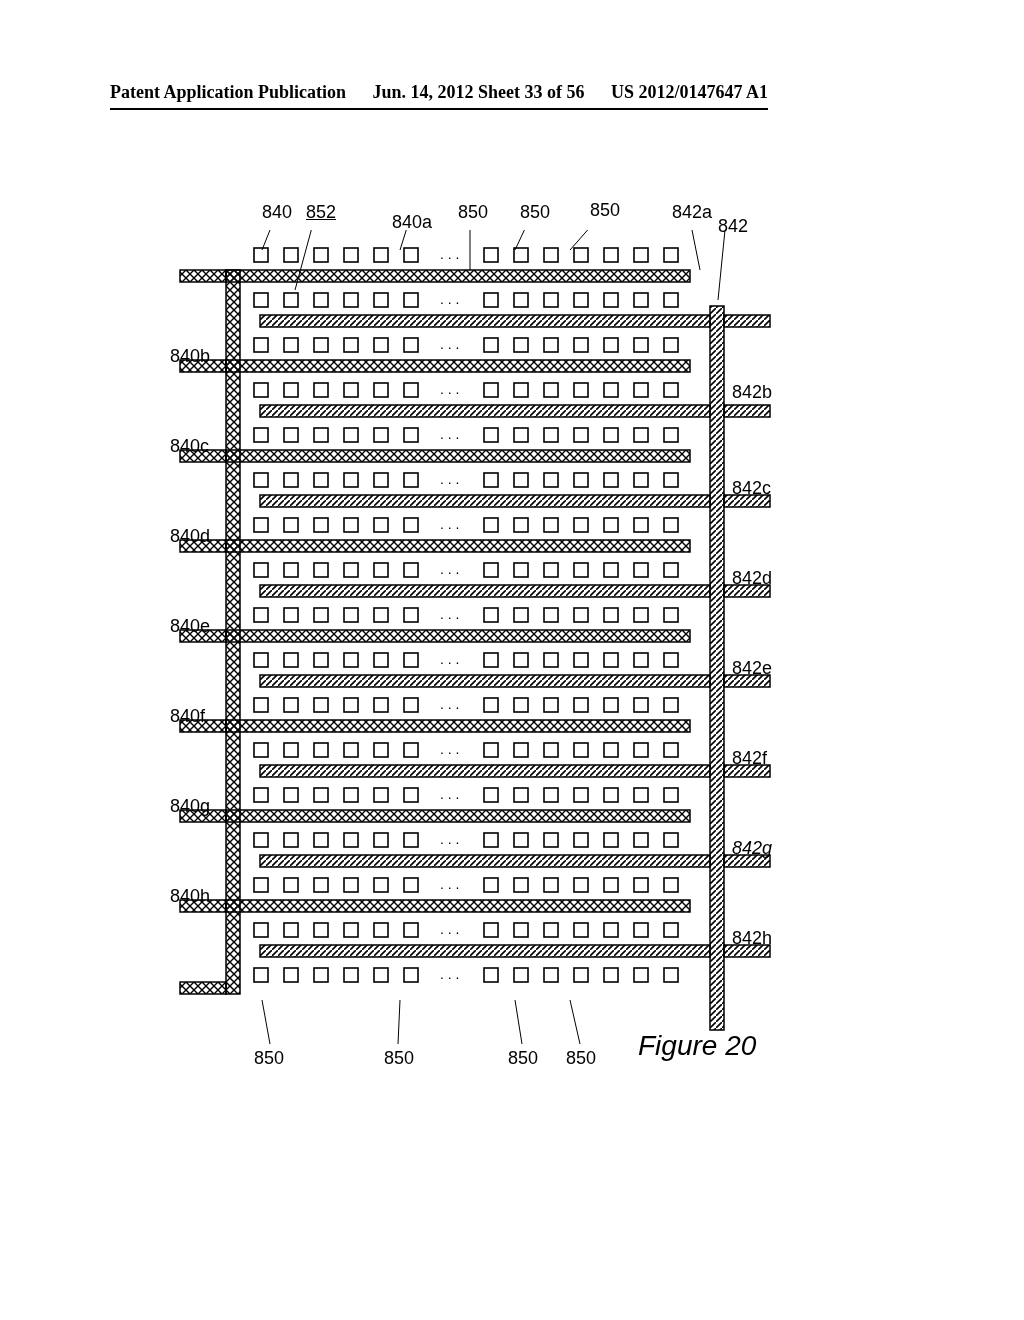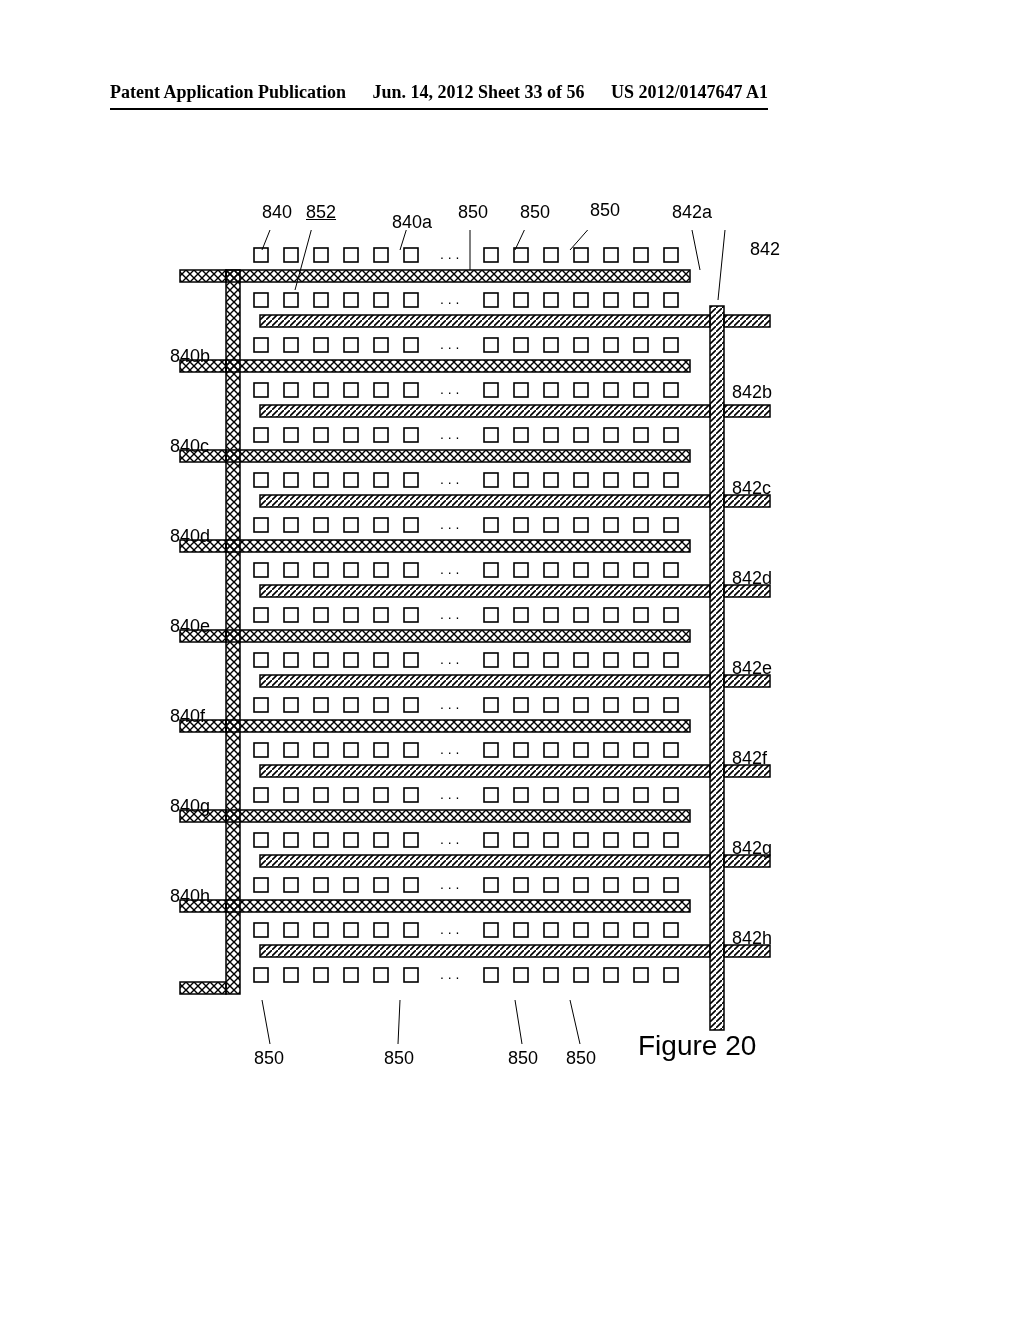--- a/index.html
+++ b/index.html
@@ -42,20 +42,21 @@
   .lbl {
     position: absolute;
     font-size: 18px;
     font-family: Arial, Helvetica, sans-serif;
     color: #000;
   }
   .figcap {
     position: absolute;
     font-size: 28px;
     font-family: Arial, Helvetica, sans-serif;
+    font-style: italic;
   }
 </style>
 </head>
 <body>
 
 <div class="page">
 
   <div class="header">
     <span>Patent Application Publication</span>
     <span>Jun. 14, 2012  Sheet 33 of 56</span>
@@ -396,36 +397,36 @@
       </g>
     </svg>
 
     <span class="lbl" style="left:92px; top:-28px;">840</span>
     <span class="lbl" style="left:136px; top:-28px;text-decoration:underline;">852</span>
     <span class="lbl" style="left:222px; top:-30px;margin-top:12px;">840a</span>
     <span class="lbl" style="left:288px; top:-28px;">850</span>
     <span class="lbl" style="left:350px; top:-28px;">850</span>
     <span class="lbl" style="left:420px; top:-30px;">850</span>
     <span class="lbl" style="left:502px; top:-28px;">842a</span>
-    <span class="lbl" style="left:580px; top:-14px;margin-top:23px;">842</span>
+    <span class="lbl" style="left:548px; top:-14px;">842</span>
 
     <span class="lbl" style="left:0px; top:116px;">840b</span>
     <span class="lbl" style="left:0px; top:206px;">840c</span>
     <span class="lbl" style="left:0px; top:296px;">840d</span>
     <span class="lbl" style="left:0px; top:386px;">840e</span>
     <span class="lbl" style="left:0px; top:476px;">840f</span>
     <span class="lbl" style="left:0px; top:566px;text-align:center;">840g</span>
     <span class="lbl" style="left:0px; top:656px;">840h</span>
 
     <span class="lbl" style="left:562px; top:152px;">842b</span>
     <span class="lbl" style="left:562px; top:248px;text-align:right;">842c</span>
     <span class="lbl" style="left:562px; top:338px;">842d</span>
     <span class="lbl" style="left:562px; top:428px;">842e</span>
     <span class="lbl" style="left:562px; top:518px;">842f</span>
-    <span class="lbl" style="left:562px; top:608px;">842g</span>
+    <span class="lbl" style="left:562px; top:608px;font-style:italic;">842g</span>
     <span class="lbl" style="left:562px; top:698px;">842h</span>
 
     <span class="lbl" style="left:84px; top:818px;">850</span>
     <span class="lbl" style="left:214px; top:818px;">850</span>
     <span class="lbl" style="left:338px; top:818px;">850</span>
     <span class="lbl" style="left:396px; top:818px;">850</span>
 
     <span class="figcap" style="left:468px; top:800px;">Figure 20</span>
   </div>
 

